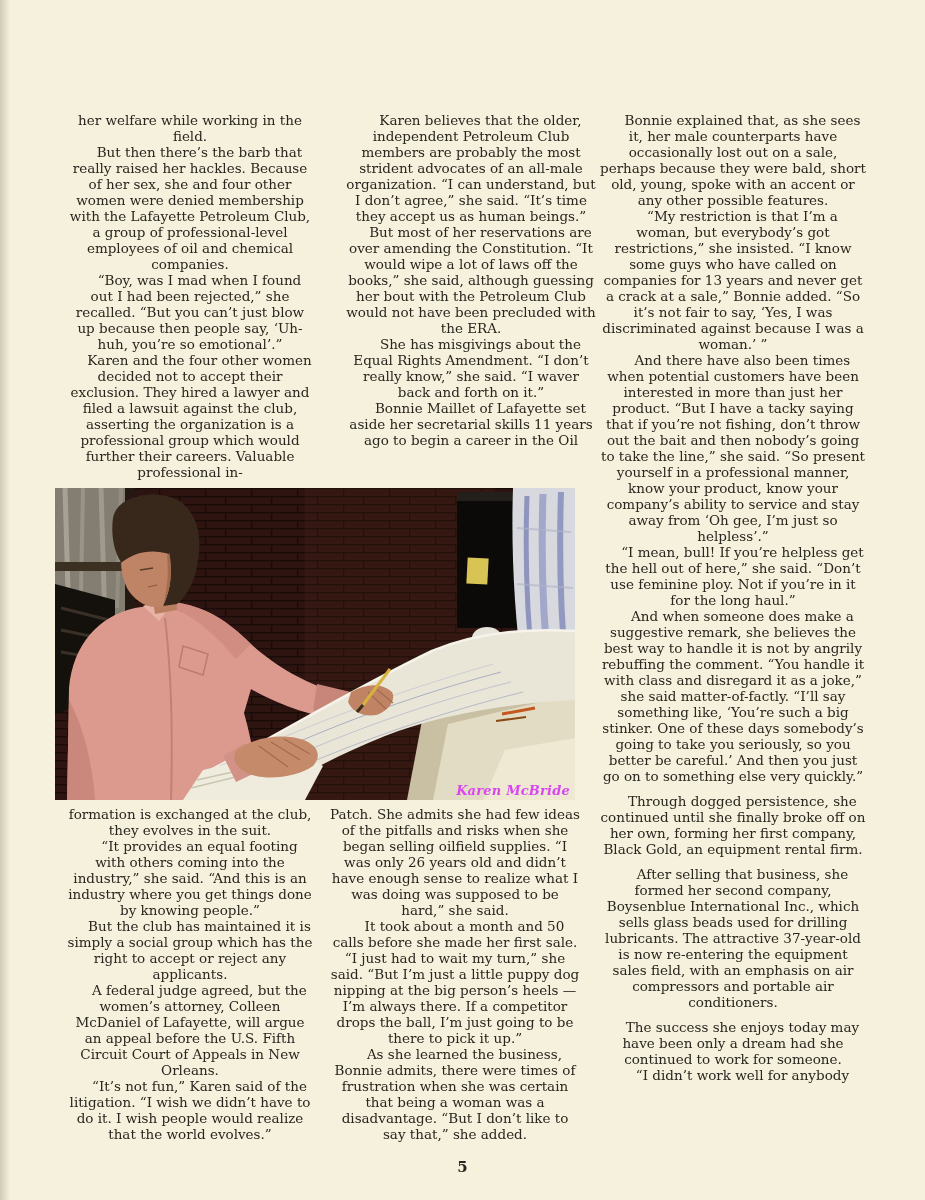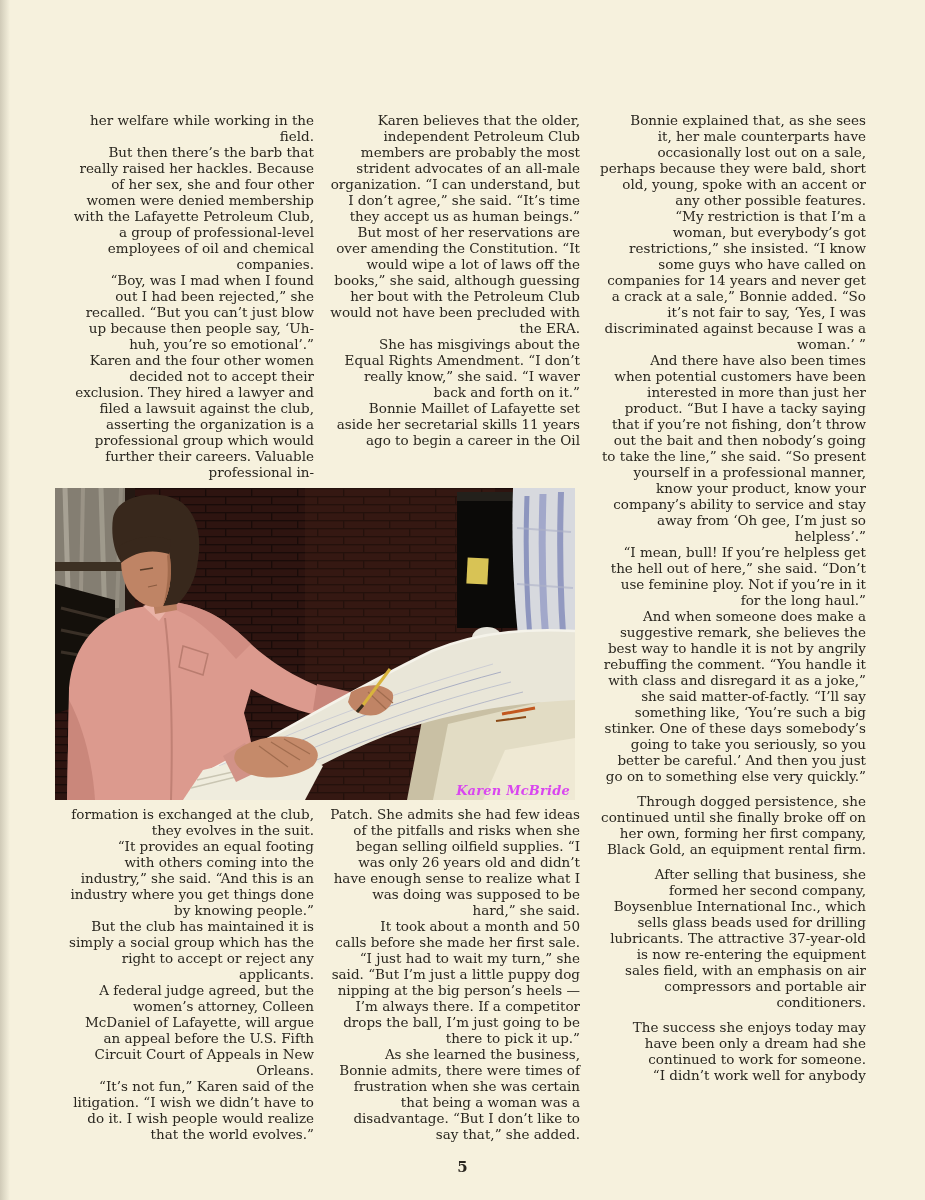--- a/index.html
+++ b/index.html
@@ -6,26 +6,26 @@
   body{
     width:925px;height:1200px;position:relative;overflow:hidden;
     background:#f6f1dd;
     font-family:"DejaVu Serif","Liberation Serif",serif;
     color:#29261f;
   }
   .page-edge-shade{
     position:absolute;left:0;top:0;width:10px;height:100%;
     background:linear-gradient(to right, rgba(110,104,88,0.28), rgba(110,104,88,0));
   }
-  .col{position:absolute;font-size:13.5px;line-height:16px;text-align:right;}
+  .col{position:absolute;font-size:13.5px;line-height:16px;text-align:center;}
   .col p{margin:0;}
   .col p.indent{text-indent:1.4em;}
   .col p.gap{margin-top:9px;}
   #col-left-top{left:66px;top:112px;width:248px;}
-  #col-mid-top{left:330px;top:112px;width:250px;}
+  #col-mid-top{left:346px;top:112px;width:250px;}
   #col-right{left:600px;top:112px;width:266px;}
   #col-left-bottom{left:66px;top:806px;width:248px;}
   #col-mid-bottom{left:330px;top:806px;width:250px;}
   .photo{
     position:absolute;left:55px;top:488px;width:520px;height:312px;
     background:#241210;overflow:hidden;
   }
   .photo svg{display:block;width:520px;height:312px;}
   .photo-caption{
     position:absolute;right:5px;bottom:2px;
@@ -49,21 +49,21 @@
     <p class="indent">Karen and the four other women decided not to accept their exclusion. They hired a lawyer and filed a lawsuit against the club, asserting the organization is a professional group which would further their careers. Valuable professional in-</p>
   </div>
 <div class="col" id="col-mid-top">
     <p class="indent">Karen believes that the older, independent Petroleum Club members are probably the most strident advocates of an all-male organization. “I can understand, but I don’t agree,” she said. “It’s time they accept us as human beings.”</p>
     <p class="indent">But most of her reservations are over amending the Constitution. “It would wipe a lot of laws off the books,” she said, although guessing her bout with the Petroleum Club would not have been precluded with the ERA.</p>
     <p class="indent">She has misgivings about the Equal Rights Amendment. “I don’t really know,” she said. “I waver back and forth on it.”</p>
     <p class="indent">Bonnie Maillet of Lafayette set aside her secretarial skills 11 years ago to begin a career in the Oil</p>
   </div>
 <div class="col" id="col-right">
     <p class="indent">Bonnie explained that, as she sees it, her male counterparts have occasionally lost out on a sale, perhaps because they were bald, short old, young, spoke with an accent or any other possible features.</p>
-    <p class="indent">“My restriction is that I’m a woman, but everybody’s got restrictions,” she insisted. “I know some guys who have called on companies for 14 years and never get a crack at a sale,” Bonnie added. “So it’s not fair to say, ‘Yes, I was discriminated against because I was a woman.’ ”</p>
+    <p class="indent">“My restriction is that I’m a woman, but everybody’s got restrictions,” she insisted. “I know some guys who have called on companies for 13 years and never get a crack at a sale,” Bonnie added. “So it’s not fair to say, ‘Yes, I was discriminated against because I was a woman.’ ”</p>
     <p class="indent">And there have also been times when potential customers have been interested in more than just her product. “But I have a tacky saying that if you’re not fishing, don’t throw out the bait and then nobody’s going to take the line,” she said. “So present yourself in a professional manner, know your product, know your company’s ability to service and stay away from ‘Oh gee, I’m just so helpless’.”</p>
     <p class="indent">“I mean, bull! If you’re helpless get the hell out of here,” she said. “Don’t use feminine ploy. Not if you’re in it for the long haul.”</p>
     <p class="indent">And when someone does make a suggestive remark, she believes the best way to handle it is not by angrily rebuffing the comment. “You handle it with class and disregard it as a joke,” she said matter-of-factly. “I’ll say something like, ‘You’re such a big stinker. One of these days somebody’s going to take you seriously, so you better be careful.’ And then you just go on to something else very quickly.”</p>
     <p class="indent gap">Through dogged persistence, she continued until she finally broke off on her own, forming her first company, Black Gold, an equipment rental firm.</p>
     <p class="indent gap">After selling that business, she formed her second company, Boysenblue International Inc., which sells glass beads used for drilling lubricants. The attractive 37-year-old is now re-entering the equipment sales field, with an emphasis on air compressors and portable air conditioners.</p>
     <p class="indent gap">The success she enjoys today may have been only a dream had she continued to work for someone.</p>
     <p class="indent">“I didn’t work well for anybody</p>
   </div>
 
 <div class="photo">

